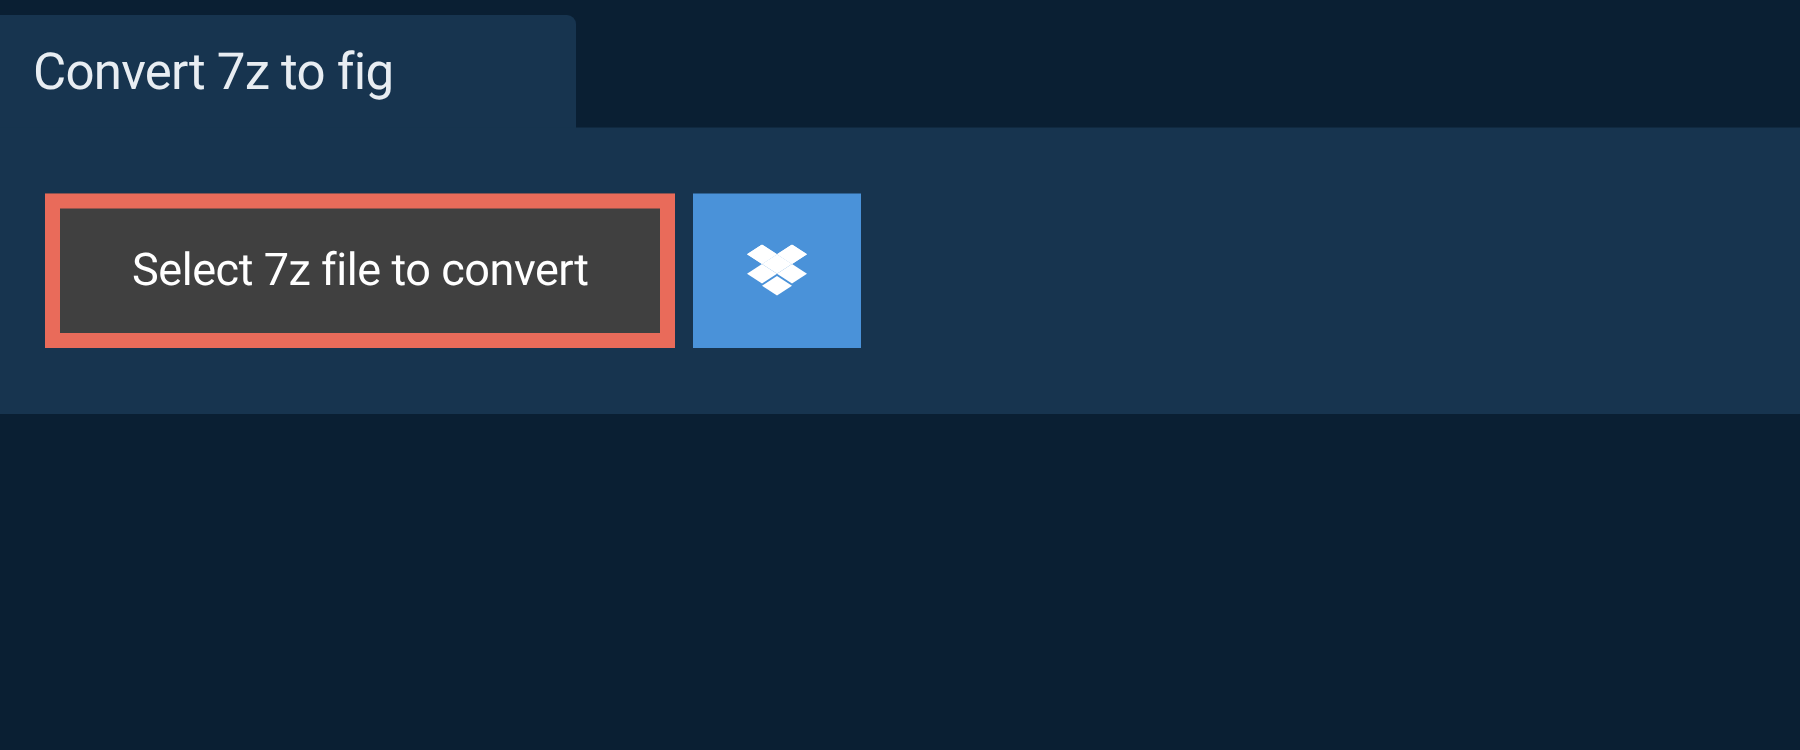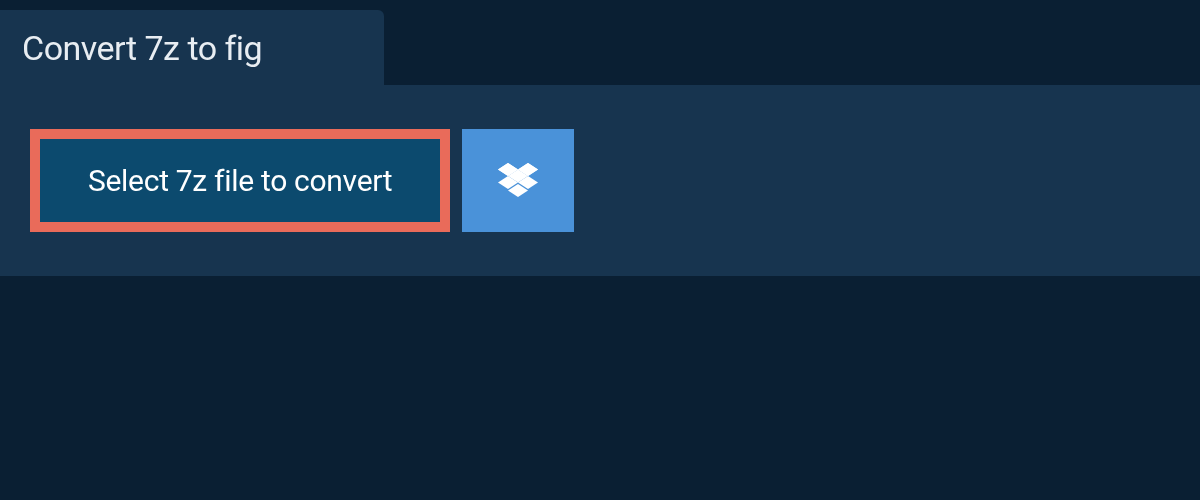--- a/index.html
+++ b/index.html
@@ -41,21 +41,21 @@
       width: 100%;
       background: #17344f;
       padding: 44px 0 44px 30px;
     }
     .button-group {
       display: flex;
       gap: 12px;
       align-items: stretch;
     }
     .select-button {
-      background: #0c4a6e;
+      background: #404040;
       border: 10px solid #e96b5a;
       color: #ffffff;
       font-size: 30px;
       font-weight: 400;
       padding: 24px 48px;
       cursor: pointer;
       display: flex;
       align-items: center;
       justify-content: center;
       letter-spacing: -0.3px;

